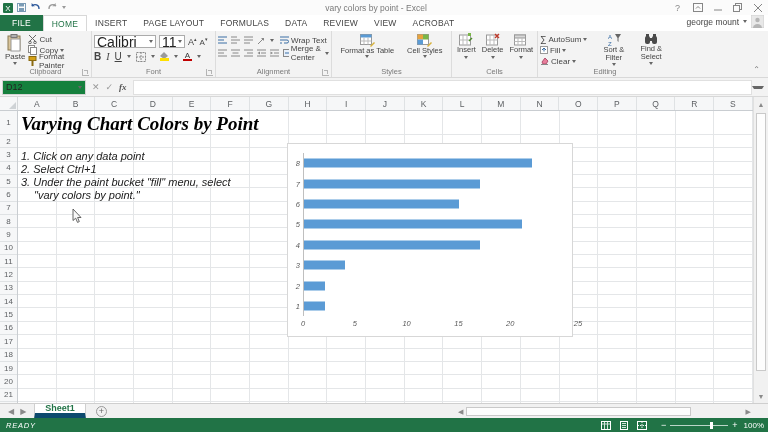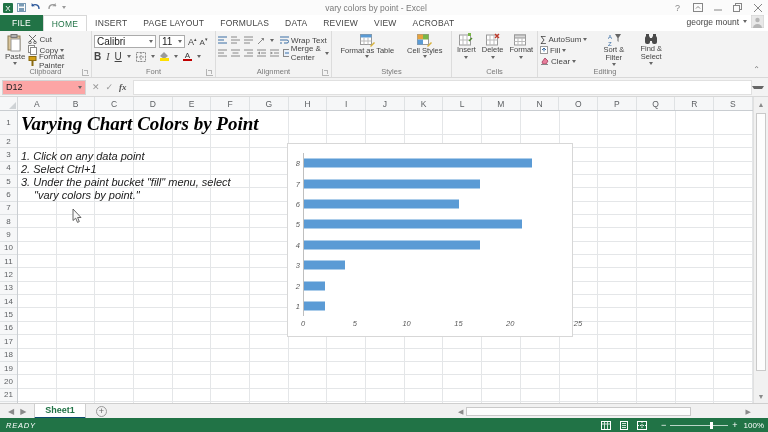--- a/index.html
+++ b/index.html
@@ -28,31 +28,31 @@
     border-bottom:1px solid #d8d8d8; display:flex; }
   .group { position:relative; border-right:1px solid #dcdcdc; padding:2px 2px 11px 2px; height:100%; }
   .gbody { display:flex; height:34px; }
   .glabel { position:absolute; left:0; right:0; bottom:1px; text-align:center; font-size:7.5px; color:#7a7a7a; }
   .launcher { position:absolute; right:2px; bottom:1px; width:7px; height:7px; border-left:1px solid #9a9a9a; border-bottom:1px solid #9a9a9a; opacity:.7; }
   .launcher:before { content:""; position:absolute; left:1px; bottom:1px; width:3px; height:3px; border-right:1px solid #9a9a9a; border-top:1px solid #9a9a9a; }
   .bigbtn { display:flex; flex-direction:column; align-items:center; justify-content:flex-start; padding:1px 3px; font-size:8px; color:#444; text-align:center; line-height:1.15; }
   .smallrows { display:flex; flex-direction:column; justify-content:space-between; padding:1px 0; }
   .srow { display:flex; align-items:center; gap:2px; font-size:8px; color:#444; height:10px; }
   .fontgrid { display:flex; flex-direction:column; gap:3px; padding-top:2px; }
-  .combo { background:#fff; border:1px solid #ababab; font-size:10px; color:#222; display:flex; align-items:center; justify-content:space-between; padding:0 2px; height:13px; }
+  .combo { background:#fff; border:1px solid #ababab; font-size:14px; color:#222; display:flex; align-items:center; justify-content:space-between; padding:0 2px; height:13px; }
   .caret { width:0; height:0; border-left:2.5px solid transparent; border-right:2.5px solid transparent; border-top:3px solid #666; display:inline-block; }
   .iconrow { display:flex; align-items:center; gap:3px; }
   .b { font-weight:bold; font-size:10px; } .i { font-style:italic; font-family:"Liberation Serif",serif; font-size:10px; } .u { text-decoration:underline; font-size:10px; }
   .colorbar { display:inline-block; width:9px; height:2.5px; margin-top:-1px; }
   .stackbtn { display:flex; flex-direction:column; align-items:center; font-size:7.5px; line-height:1.1; color:#444; padding:0 3px; text-align:center; }
   .collapse { position:absolute; right:8px; bottom:3px; color:#777; font-size:8px; }
 
   
   .fbar { position:absolute; left:0; top:78px; width:768px; height:19px; background:#f3f3f3; display:flex; align-items:center; border-bottom:1px solid #d8d8d8; }
-  .namebox { width:84px; height:15px; background:#fca5a5; border:1px solid #d4d4d4; margin-left:2px; display:flex; align-items:center; justify-content:space-between; padding:0 3px; font-size:9px; color:#222; }
+  .namebox { width:84px; height:15px; background:#15803d; border:1px solid #d4d4d4; margin-left:2px; display:flex; align-items:center; justify-content:space-between; padding:0 3px; font-size:9px; color:#222; }
   .fxbtns { display:flex; align-items:center; gap:6px; padding:0 6px; color:#9a9a9a; font-size:9px; }
   .fxsym { font-family:"Liberation Serif",serif; font-style:italic; font-weight:bold; color:#555; }
   .fxinput { flex:1; height:15px; background:#fff; border:1px solid #e0e0e0; }
   .fexpand { padding:0 4px; color:#888; }
 
   
   .colheaders { position:absolute; left:0; top:97px; width:753px; height:14px; background:#f6f7f8; border-bottom:1px solid #c9cdd1; display:flex; }
   .cornercell { width:18px; height:100%; border-right:1px solid #d5d8da; position:relative; }
   .cornercell:after { content:""; position:absolute; right:1px; bottom:1px; border-left:7px solid transparent; border-bottom:7px solid #cfd3d6; }
   .colh { width:38.68px; height:100%; border-right:1px solid #dfe2e4; display:flex; align-items:center; justify-content:center; color:#5c5f62; font-size:8.5px; }
@@ -75,21 +75,21 @@
 
   
   .vscroll { position:absolute; right:0; top:97px; width:15px; height:306px; background:#f1f1f1; border-left:1px solid #e0e0e0; }
   .varrow { height:14px; display:flex; align-items:center; justify-content:center; color:#8a8a8a; font-size:7px; }
   .vthumb { position:absolute; left:2px; right:2px; top:16px; height:258px; background:#fdfdfd; border:1px solid #c9c9c9; }
   .varrow.down { position:absolute; bottom:0; width:100%; }
 
   
   .tabbar { position:absolute; left:0; top:403px; width:768px; height:15px; background:#f1f1f1; border-top:1px solid #cfcfcf; display:flex; align-items:center; font-size:9px; }
   .navarrows { display:flex; gap:6px; padding:0 8px; color:#8a8a8a; font-size:8px; }
-  .sheettab { background:#fff; border:1px solid #cfcfcf; border-top:none; border-bottom:2px solid #0c4a6e; color:#217346; font-weight:bold; padding:1px 10px; height:15px; display:flex; align-items:center; }
+  .sheettab { background:#fff; border:1px solid #cfcfcf; border-top:none; border-bottom:6px solid #0c4a6e; color:#217346; font-weight:bold; padding:1px 10px; height:15px; display:flex; align-items:center; }
   .addsheet { margin-left:10px; width:11px; height:11px; border:1px solid #9a9a9a; border-radius:50%; color:#6a6a6a; display:flex; align-items:center; justify-content:center; font-size:9px; line-height:1; }
   .hscroll { position:absolute; left:455px; right:14px; top:2px; height:11px; display:flex; align-items:center; }
   .harrow { color:#8a8a8a; font-size:7px; padding:0 3px; }
   .hthumb { height:9px; background:#fdfdfd; border:1px solid #c9c9c9; flex:0 0 225px; }
 
   
   .statusbar { position:absolute; left:0; top:418px; width:768px; height:14px; background:#217346; color:#fff; display:flex; align-items:center; font-size:7.5px; }
   .ready { padding-left:6px; letter-spacing:.8px;font-style:italic; }
   .sb-right { position:absolute; right:4px; display:flex; align-items:center; gap:6px; }
   .viewicons { display:flex; gap:8px; align-items:center; margin-right:8px; }

